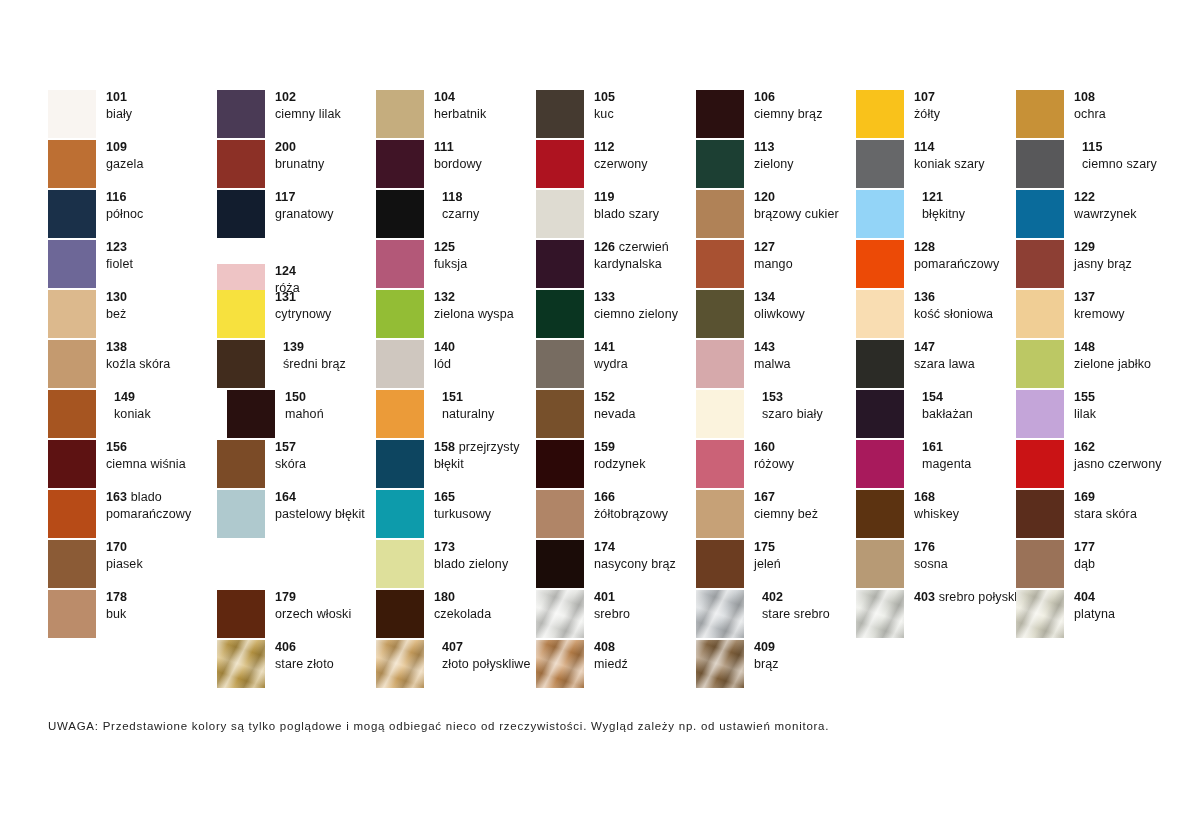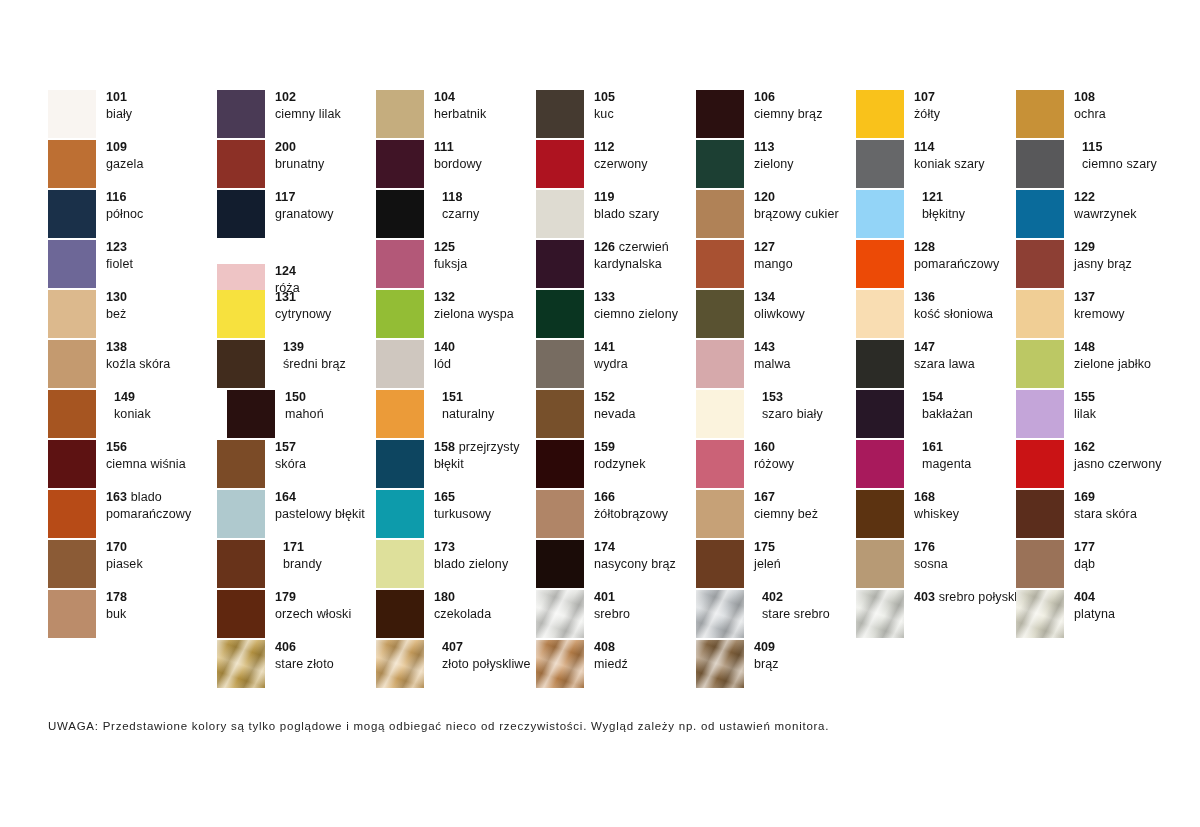--- a/index.html
+++ b/index.html
@@ -373,24 +373,20 @@
         <div class="swatch-text block-name"><span class="swatch-code">168</span><span class="swatch-name">whiskey</span></div>
       </div>
       <div class="swatch-entry" style="left: 968px; top: 400px;">
         <div class="swatch-chip" title="#5b2d1c" style="background-color: rgb(91, 45, 28);"></div>
         <div class="swatch-text block-name"><span class="swatch-code">169</span><span class="swatch-name">stara skóra</span></div>
       </div>
       <div class="swatch-entry" style="left: 0px; top: 450px;">
         <div class="swatch-chip" title="#8b5b36" style="background-color: rgb(139, 91, 54);"></div>
         <div class="swatch-text block-name"><span class="swatch-code">170</span><span class="swatch-name">piasek</span></div>
       </div>
-      <div class="swatch-entry nudge" style="left: 169px; top: 450px;">
-        <div class="swatch-chip" title="#68331a" style="background-color: rgb(104, 51, 26);"></div>
-        <div class="swatch-text block-name"><span class="swatch-code">171</span><span class="swatch-name">brandy</span></div>
-      </div>
       <div class="swatch-entry" style="left: 328px; top: 450px;">
         <div class="swatch-chip" title="#dee09b" style="background-color: rgb(222, 224, 155);"></div>
         <div class="swatch-text block-name"><span class="swatch-code">173</span><span class="swatch-name">blado zielony</span></div>
       </div>
       <div class="swatch-entry" style="left: 488px; top: 450px;">
         <div class="swatch-chip" title="#1b0c08" style="background-color: rgb(27, 12, 8);"></div>
         <div class="swatch-text block-name"><span class="swatch-code">174</span><span class="swatch-name">nasycony brąz</span></div>
       </div>
       <div class="swatch-entry" style="left: 648px; top: 450px; padding-left: 28px;">
         <div class="swatch-chip" title="#6c3d21" style="background-color: rgb(108, 61, 33);"></div>

